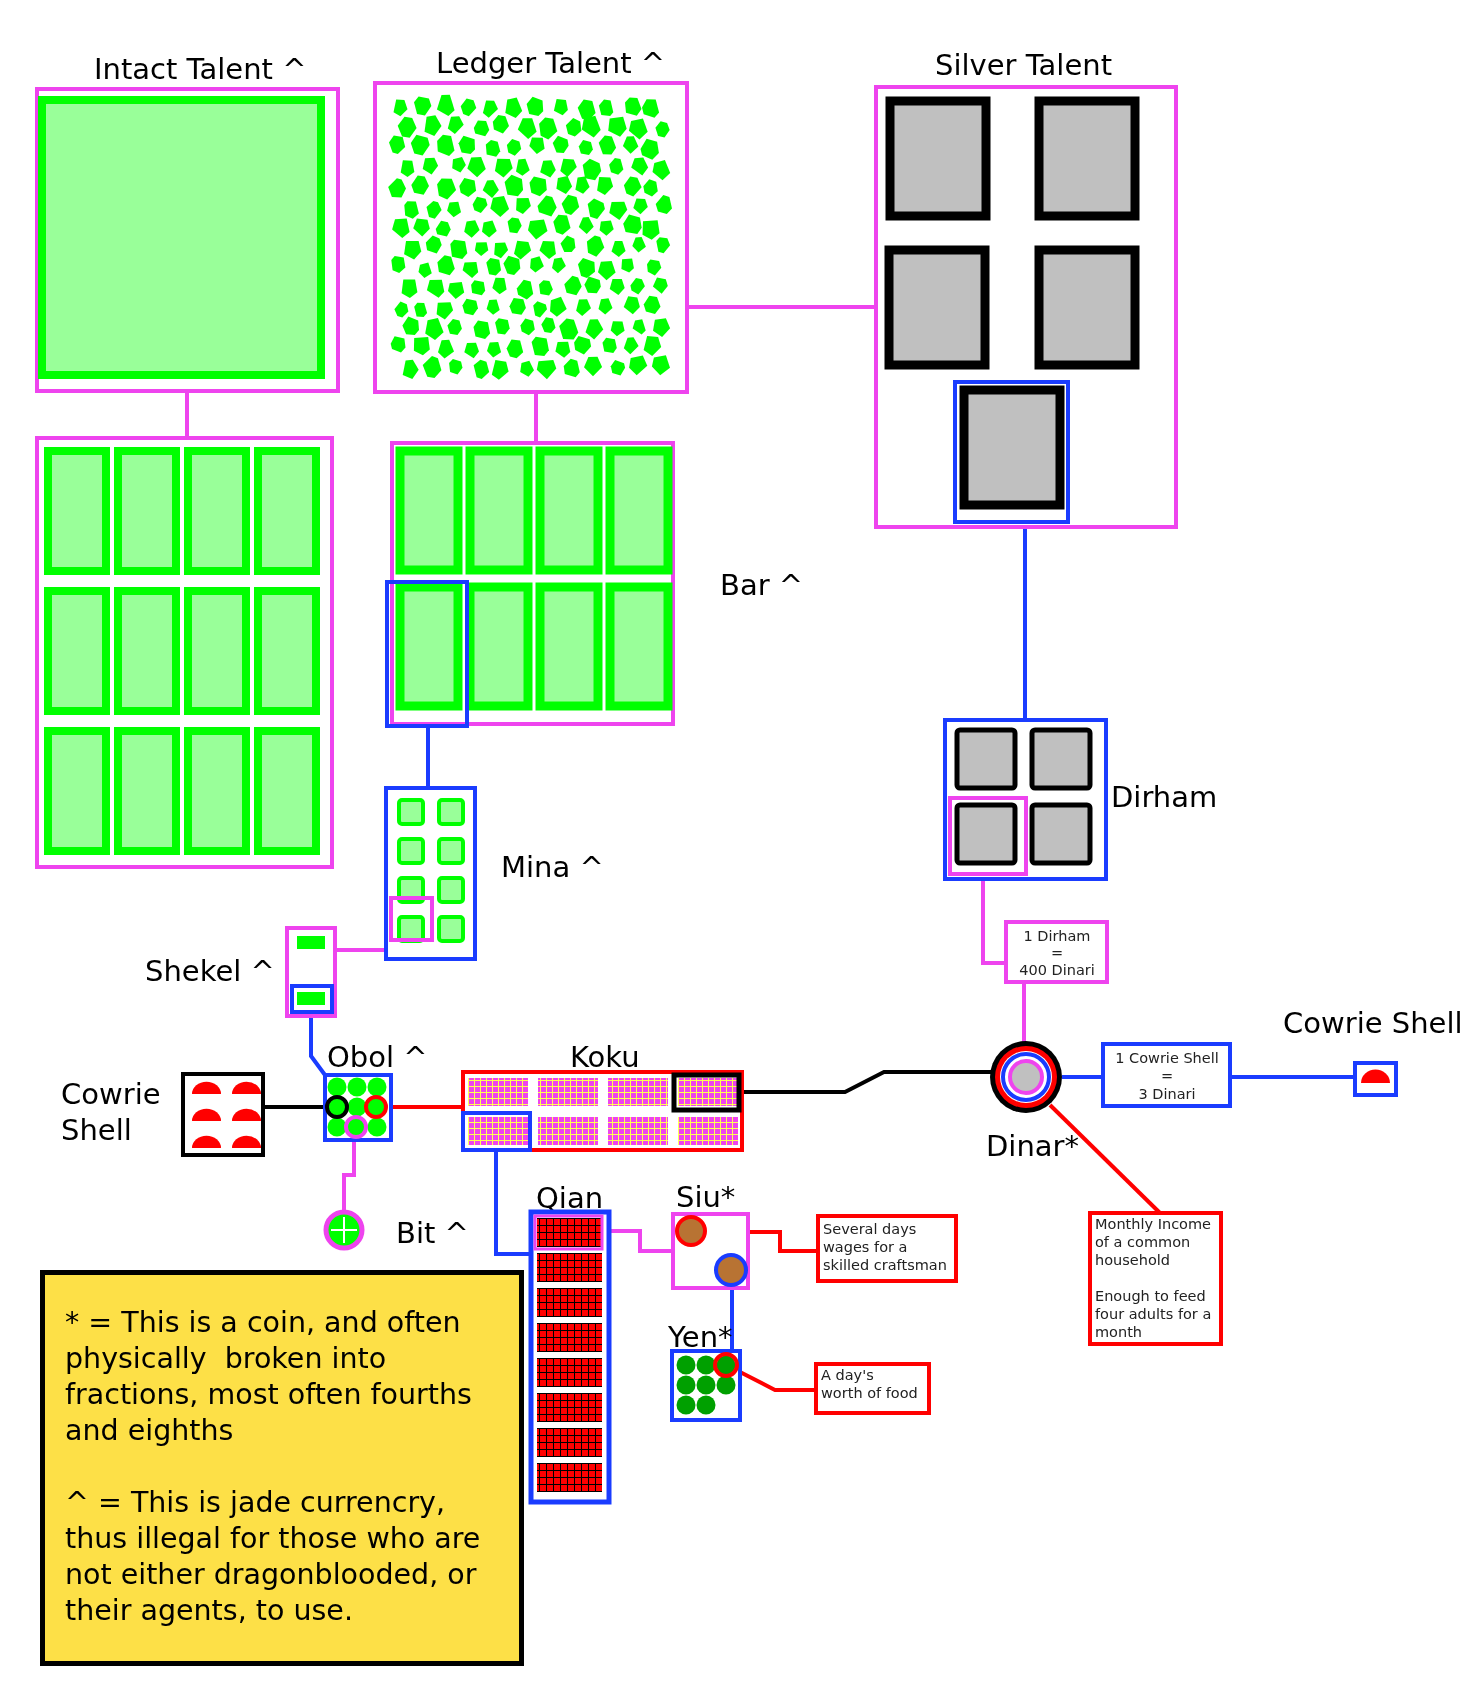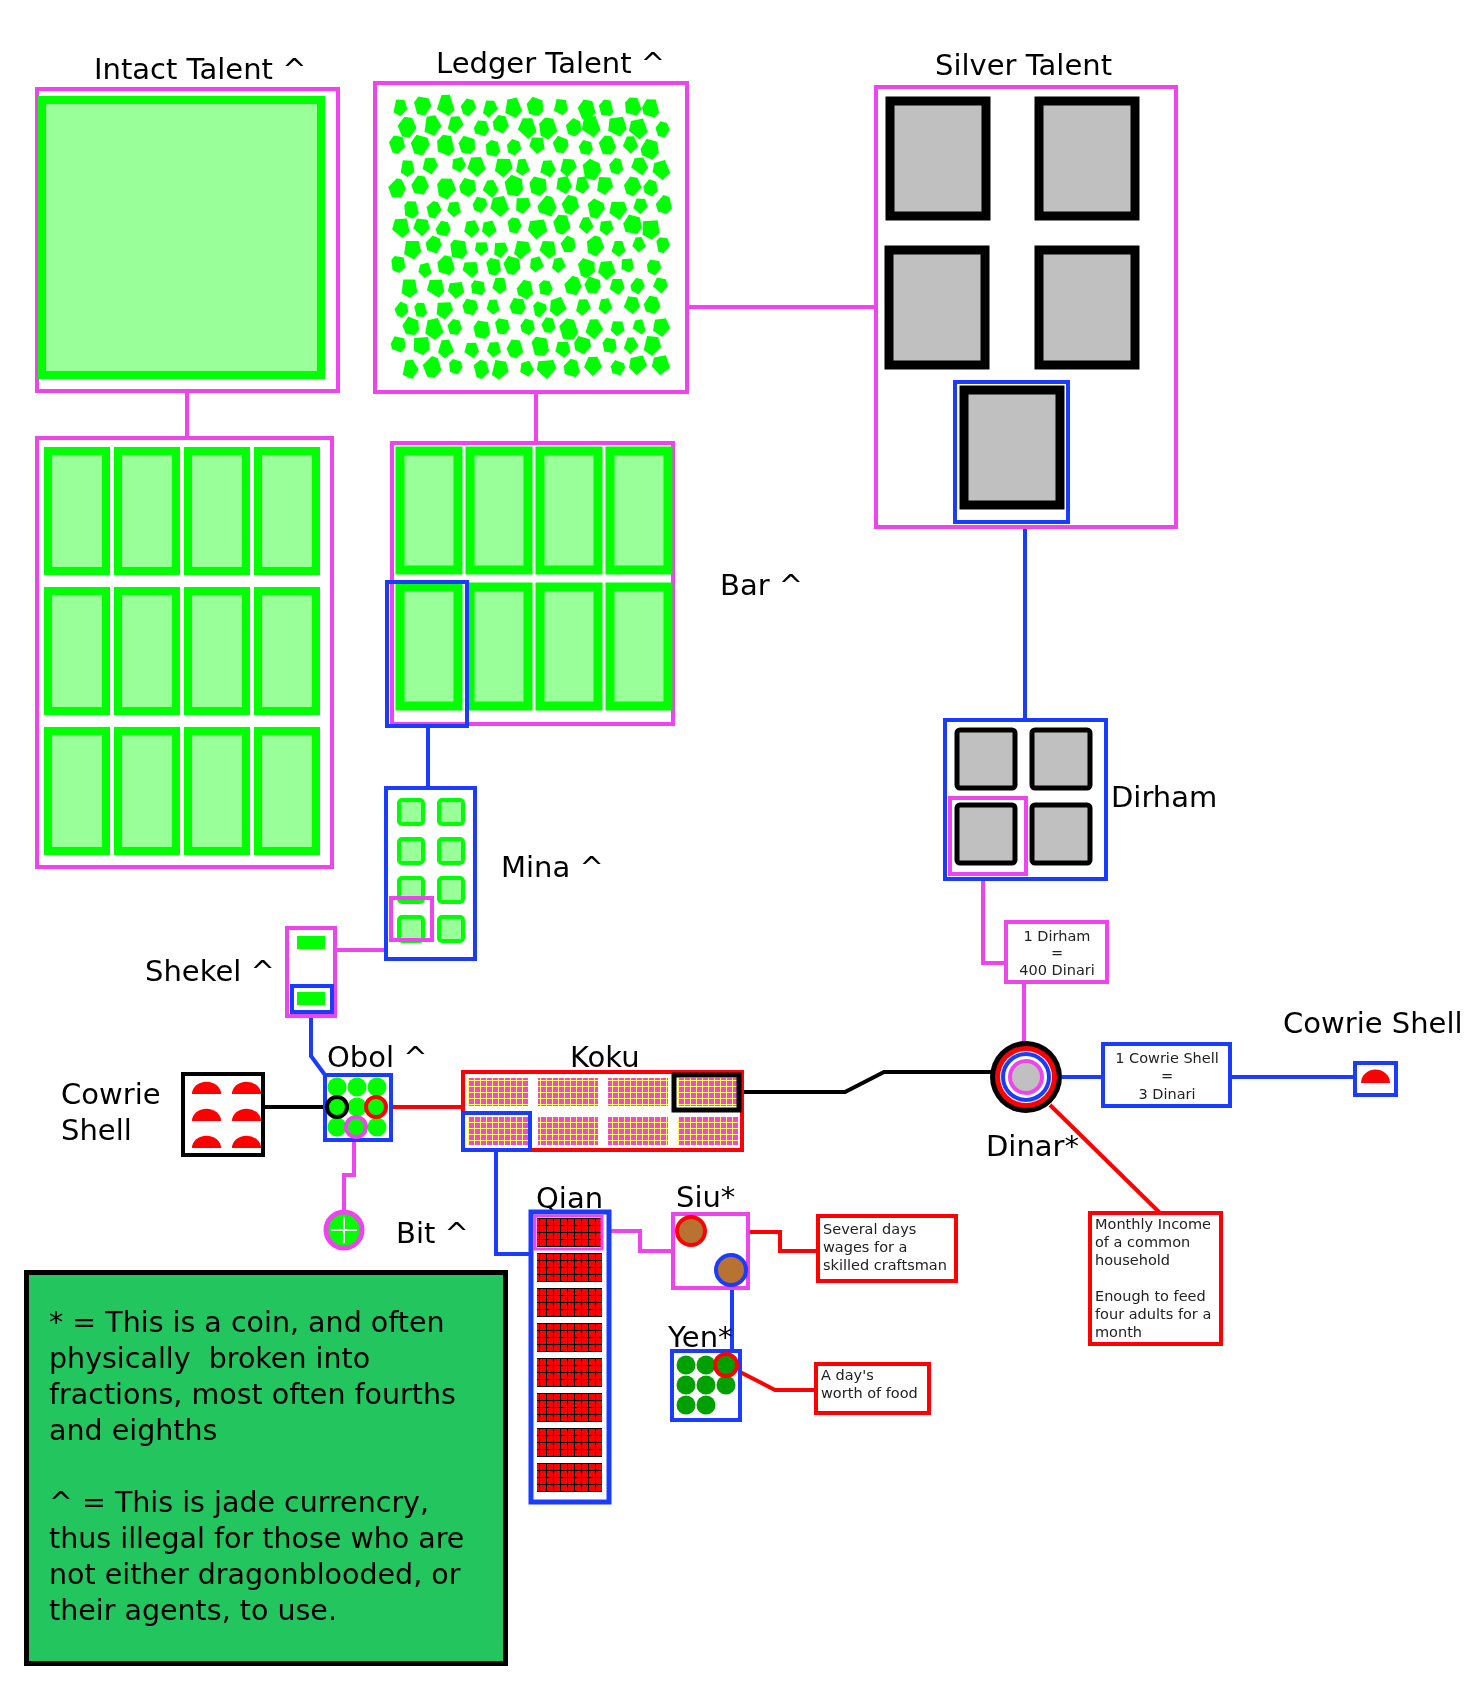--- a/index.html
+++ b/index.html
@@ -1,21 +1,21 @@
 <!DOCTYPE html>
 <html><head>
 <meta charset="utf-8">
 <style>
   html, body { margin: 0; padding: 0; background: #ffffff; }
   body { width: 1472px; height: 1697px; position: relative; overflow: hidden; font-family: "DejaVu Sans", sans-serif; }
   #diagram { position: absolute; left: 0; top: 0; }
   .lbl { font-family: "DejaVu Sans", sans-serif; fill: #000; }
   .big { font-size: 29px; }
   .note { font-size: 14.5px; fill: #222; }
-  .legend-box { position: absolute; left: 24px; top: 1270px; width: 474px; height: 386px; border: 5px solid #000; box-sizing: content-box; background: #22c55e; }
+  .legend-box { position: absolute; left: 40px; top: 1270px; width: 474px; height: 386px; border: 5px solid #000; box-sizing: content-box; background: #fde047; }
   .legend-text { position: absolute; left: 20px; top: 30px; width: 440px; font-family: "DejaVu Sans", sans-serif; font-size: 28.5px; line-height: 36px; color: #000; white-space: pre-wrap; }
 </style>
 </head>
 <body>
 
 <svg id="diagram" width="1472" height="1697" viewBox="0 0 1472 1697" xmlns="http://www.w3.org/2000/svg">
   <defs>
     <pattern id="kokuGrid" width="6" height="6" patternUnits="userSpaceOnUse">
       <rect width="6" height="6" fill="#ffff55"></rect>
       <rect x="1" y="1" width="5" height="5" fill="#ee44ee"></rect>

